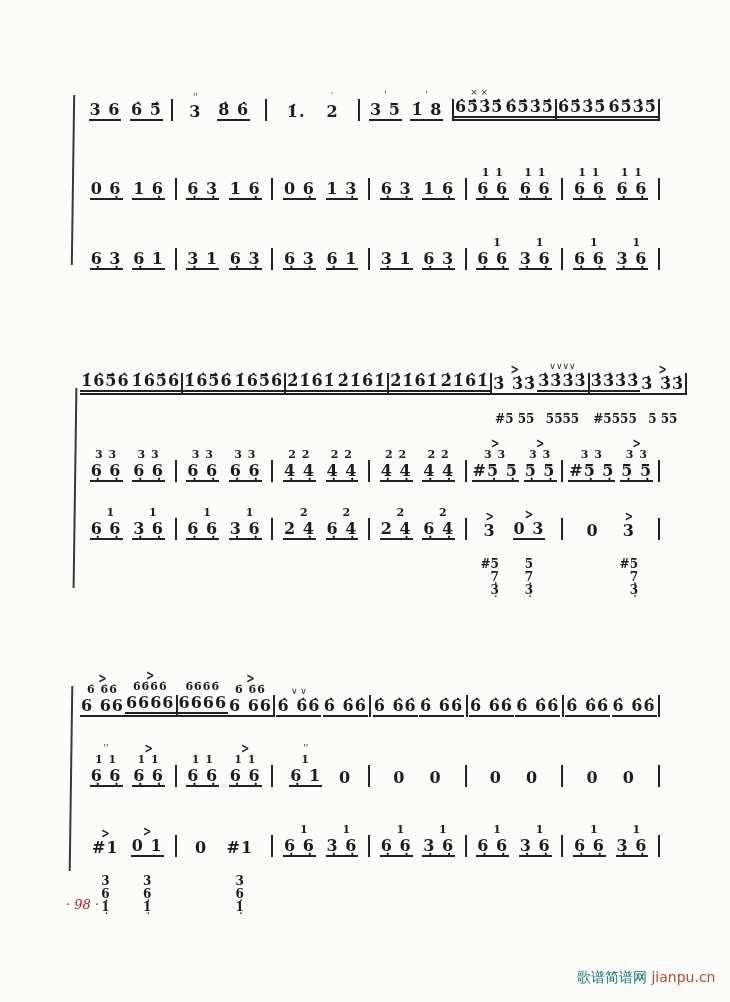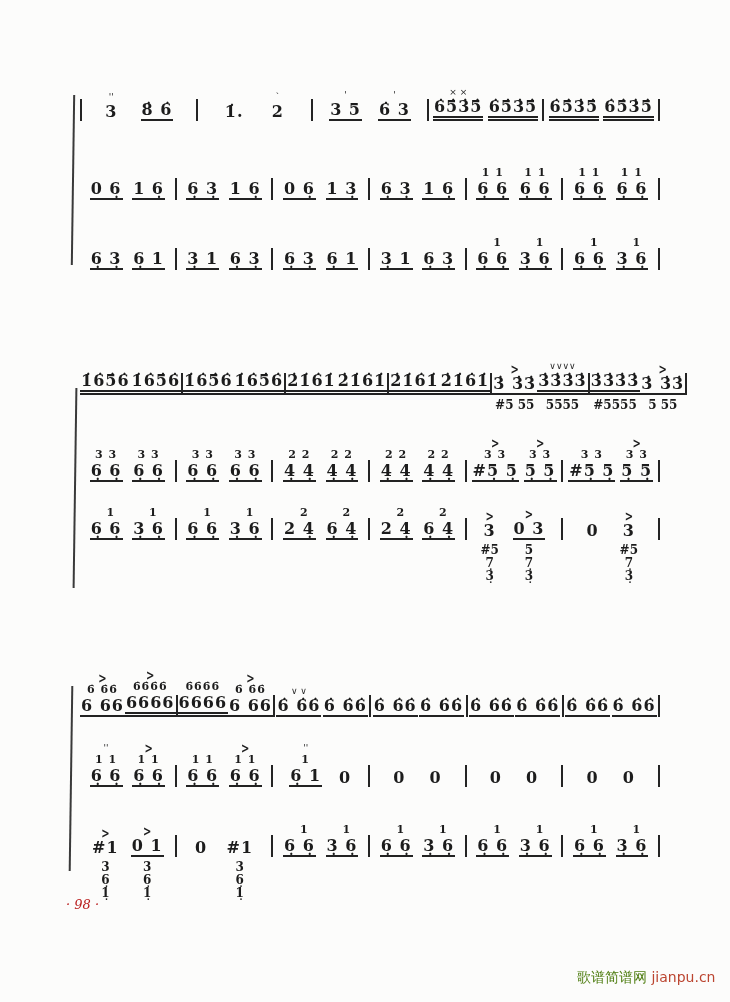--- a/index.html
+++ b/index.html
@@ -15,39 +15,49 @@
   .grp{position:relative;display:flex;flex-direction:column;align-items:center;
        justify-content:flex-end;height:50px;}
   .above{display:flex;flex-direction:column;align-items:center;justify-content:flex-end;}
   .acc{font:bold 10px "DejaVu Sans",sans-serif;line-height:9px;transform:scaleY(1.4);}
   .orn{font:9px "DejaVu Sans",sans-serif;line-height:9px;white-space:pre;color:#2a2a2a;}
   .top{font:bold 11px "DejaVu Serif",serif;line-height:13px;white-space:pre;letter-spacing:1px;}
   .main{font:bold 16px "DejaVu Serif",serif;line-height:19px;white-space:pre;
         letter-spacing:1px;padding:0 1px;}
   .u1{border-bottom:2px solid #222;}
   .u2{border-bottom:5px double #222;}
-  .sub{position:absolute;top:100%;left:50%;transform:translateX(-50%);text-align:center;
-       font:bold 12px "DejaVu Serif",serif;line-height:13px;white-space:pre;margin-top:4px;}
+  .sub{position:absolute;top:100%;left:50%;transform:translateX(-50%);text-align:right;
+       font:bold 12px "DejaVu Serif",serif;line-height:13px;white-space:pre;margin-top:18px;}
   .bracket{position:absolute;width:2px;background:#3a3a3a;transform:rotate(0.8deg);}
   .b1{left:72px;top:95px;height:170px;}
   .b2{left:74px;top:388px;height:200px;}
   .b3{left:70px;top:686px;height:185px;}
   .pagenum{position:absolute;left:66px;top:897px;font:italic 13px "DejaVu Serif",serif;color:#b91c1c;}
   .caption{position:absolute;left:278px;top:957px;font:16px "DejaVu Sans",sans-serif;
            color:#2b2b2b;white-space:nowrap;}
   .wm{position:absolute;left:577px;top:969px;font:14px "DejaVu Sans",sans-serif;white-space:nowrap;}
-  .wm-gray{color:#4d7c0f;text-align:center;}
+  .wm-gray{color:#0f766e;text-align:center;}
   .wm-red{color:#bb4530;}
 </style>
 </head>
 <body>
 
 <div class="page">
   <div class="score">
       <div class="line l1">
+        <div class="measure">
+          <div class="grp">
+            <div class="above"></div>
+            <span class="main u1">3 6</span>
+          </div>
+          <div class="grp">
+            <div class="above"></div>
+            <span class="main u1">6̇ 5̇</span>
+          </div>
+        </div>
         <span class="bar"></span>
         <div class="measure">
           <div class="grp">
             <div class="above">
               <span class="orn">''</span>
             </div>
             <span class="main">3</span>
           </div>
           <div class="grp">
             <div class="above"></div>
@@ -72,21 +82,21 @@
           <div class="grp">
             <div class="above">
               <span class="orn">'</span>
             </div>
             <span class="main u1">3 5</span>
           </div>
           <div class="grp">
             <div class="above">
               <span class="orn">'</span>
             </div>
-            <span class="main u1">6̇ 3</span>
+            <span class="main u1">1̇ 8</span>
           </div>
         </div>
         <span class="bar"></span>
         <div class="measure">
           <div class="grp">
             <div class="above">
               <span class="orn">× ×</span>
             </div>
             <span class="main u2">6̇5̇3̇5̇</span>
           </div>

